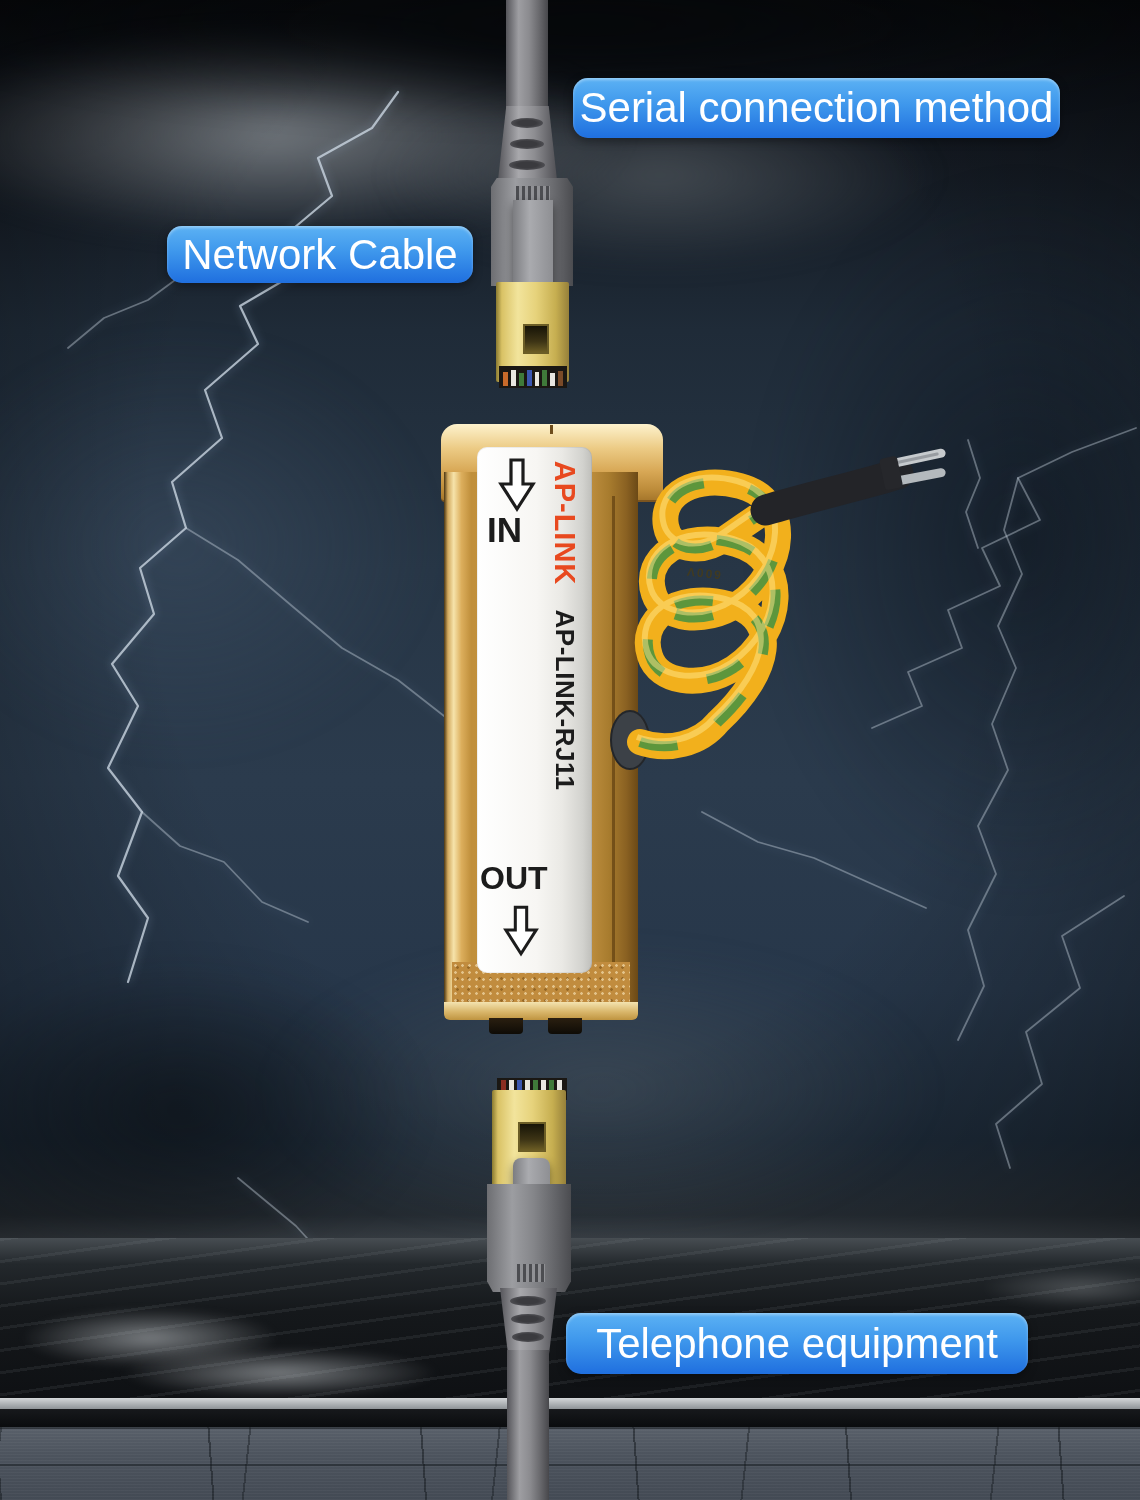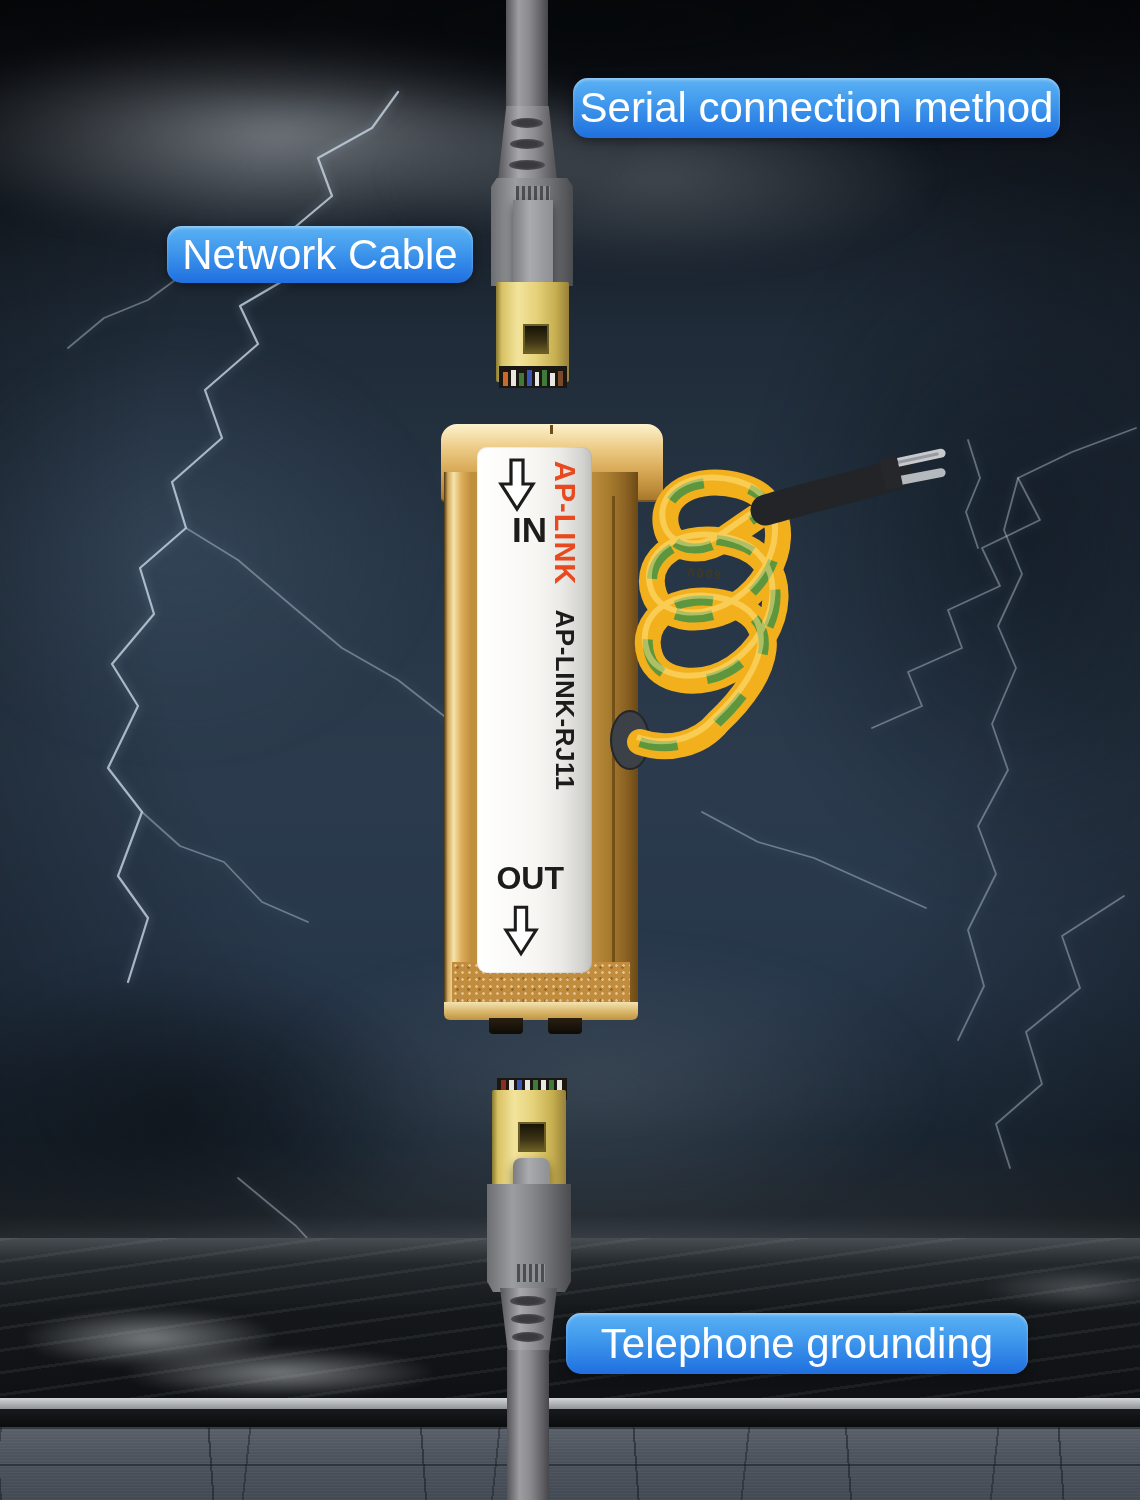--- a/index.html
+++ b/index.html
@@ -155,24 +155,24 @@
   <div class="abs dev-seam"></div>
   <div class="abs dev-texture"></div>
   <div class="abs dev-bottom"></div>
   <div class="abs foot" style="left:489px;width:34px;"></div>
   <div class="abs foot" style="left:548px;width:34px;"></div>
   <div class="abs dev-label"></div>
 
   <svg class="abs" style="left:498px;top:458px;" width="38" height="54" viewBox="0 0 38 54">
     <path d="M13,2 H25 V26 H35 L19,51 L3,26 H13 Z" fill="#ffffff" stroke="#1c1c1c" stroke-width="3.2" stroke-linejoin="miter"></path>
   </svg>
-  <div class="abs lbl-txt" style="left:487px;top:510px;width:60px;text-align:right;font-size:35px;">IN</div>
+  <div class="abs lbl-txt" style="left:487px;top:510px;width:60px;text-align:left;font-size:35px;">IN</div>
   <div class="abs brand-txt rot90" style="left:494px;top:506px;width:140px;height:34px;font-size:29px;text-align:center;">AP-LINK</div>
   <div class="abs lbl-txt rot90" style="left:471px;top:686px;width:190px;height:28px;font-size:26px;text-align:center;letter-spacing:.5px;">AP-LINK-RJ11</div>
-  <div class="abs lbl-txt" style="left:480px;top:860px;width:84px;text-align:right;font-size:32px;">OUT</div>
+  <div class="abs lbl-txt" style="left:480px;top:860px;width:84px;text-align:left;font-size:32px;">OUT</div>
   <svg class="abs" style="left:503px;top:902px;" width="36" height="58" viewBox="0 0 38 54">
     <path d="M13,2 H25 V26 H35 L19,51 L3,26 H13 Z" fill="#ffffff" stroke="#1c1c1c" stroke-width="3.2" stroke-linejoin="miter"></path>
   </svg>
 
   <svg class="abs" style="left:0;top:0;" width="1140" height="1500" viewBox="0 0 1140 1500">
     <ellipse cx="630" cy="740" rx="19" ry="29" fill="#3c4147" stroke="#23262a" stroke-width="2"></ellipse>
     <path id="coil" fill="none" stroke="#f2b01c" stroke-width="26" stroke-linecap="round" d="M640,742 C668,752 700,744 718,722 C772,672 782,618 728,604 C676,590 638,620 650,656 C658,682 700,690 734,668 C786,632 792,560 736,544 C682,528 642,558 654,594 C662,620 704,626 738,604 C788,570 794,500 740,486 C696,474 660,494 666,526 C670,550 700,556 726,538 C746,524 760,514 774,506"></path>
     <path fill="none" stroke="#4c9440" stroke-width="10" stroke-dasharray="38 46" opacity=".9" d="M640,742 C668,752 700,744 718,722 C772,672 782,618 728,604 C676,590 638,620 650,656 C658,682 700,690 734,668 C786,632 792,560 736,544 C682,528 642,558 654,594 C662,620 704,626 738,604 C788,570 794,500 740,486 C696,474 660,494 666,526 C670,550 700,556 726,538 C746,524 760,514 774,506"></path>
     <path fill="none" stroke="rgba(255,232,140,.5)" stroke-width="6" transform="translate(-3,-5)" d="M640,742 C668,752 700,744 718,722 C772,672 782,618 728,604 C676,590 638,620 650,656 C658,682 700,690 734,668 C786,632 792,560 736,544 C682,528 642,558 654,594 C662,620 704,626 738,604 C788,570 794,500 740,486 C696,474 660,494 666,526 C670,550 700,556 726,538 C746,524 760,514 774,506"></path>
     <path fill="none" stroke="#232428" stroke-width="31" stroke-linecap="round" d="M766,510 C806,498 858,486 898,474"></path>
@@ -185,16 +185,16 @@
   </svg>
   <div class="abs wire-mark" style="left:658px;top:566px;width:90px;text-align:center;transform:rotate(186deg);">600V</div>
 
   <div class="pill" style="left:167px;top:226px;width:306px;height:57px;">
     <span>Network Cable</span>
   </div>
   <div class="pill" style="left:573px;top:78px;width:487px;height:60px;">
     <span>Serial connection method</span>
   </div>
   <div class="pill" style="left:566px;top:1313px;width:462px;height:61px;">
-    <span>Telephone grounding</span>
+    <span>Telephone equipment</span>
   </div>
 
 </div>
 
 </body></html>

